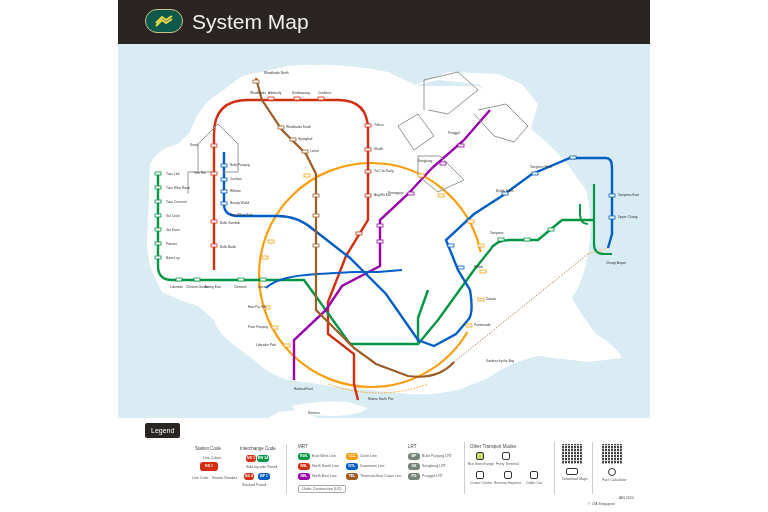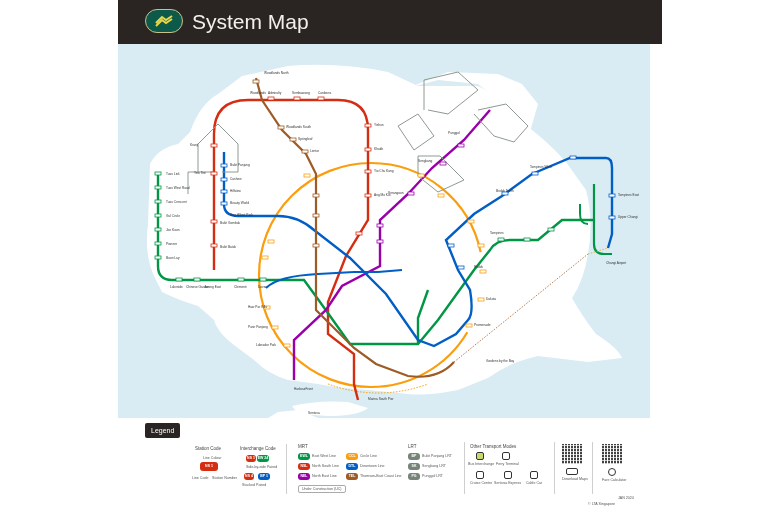--- a/index.html
+++ b/index.html
@@ -1,18 +1,18 @@
 <!DOCTYPE html>
 <html><head>
 <meta charset="utf-8">
 <style>
   html,body{margin:0;padding:0;background:#ffffff;}
   body{width:768px;height:512px;position:relative;overflow:hidden;font-family:"Liberation Sans",sans-serif;}
   .poster{position:absolute;left:118px;top:0;width:532px;height:512px;background:#fff;}
-  .header{position:absolute;left:0;top:0;width:532px;height:44px;background:#2a2522;padding-left:12px;}
+  .header{position:absolute;left:0;top:0;width:532px;height:44px;background:#2a2522;}
   .logo{position:absolute;left:27px;top:9px;width:38px;height:24px;border-radius:12px;background:#0d5a4b;border:1.5px solid #c9c08a;box-sizing:border-box;display:flex;align-items:center;justify-content:center;}
   .logo svg{width:22px;height:14px;}
   .title{position:absolute;left:74px;top:8px;color:#f2f0ea;font-size:21px;line-height:28px;}
   .mapwrap{position:absolute;left:0;top:44px;width:532px;height:374px;background:#d9ebf3;overflow:hidden;}
   .mapwrap svg{position:absolute;left:0;top:0;}
   .legend{position:absolute;left:0;top:418px;width:532px;height:94px;background:#fff;}
   .legend-tab{position:absolute;left:27px;top:5px;background:#2a2522;color:#fff;font-size:7px;padding:4px 6px;border-radius:2px;}
   .lg-h{position:absolute;font-size:4.5px;color:#444;white-space:nowrap;}
   .lg-t{position:absolute;font-size:3.6px;color:#555;white-space:nowrap;}
   .pill{position:absolute;height:7px;border-radius:3px;color:#fff;font-size:3.5px;line-height:7px;text-align:center;font-weight:bold;}

